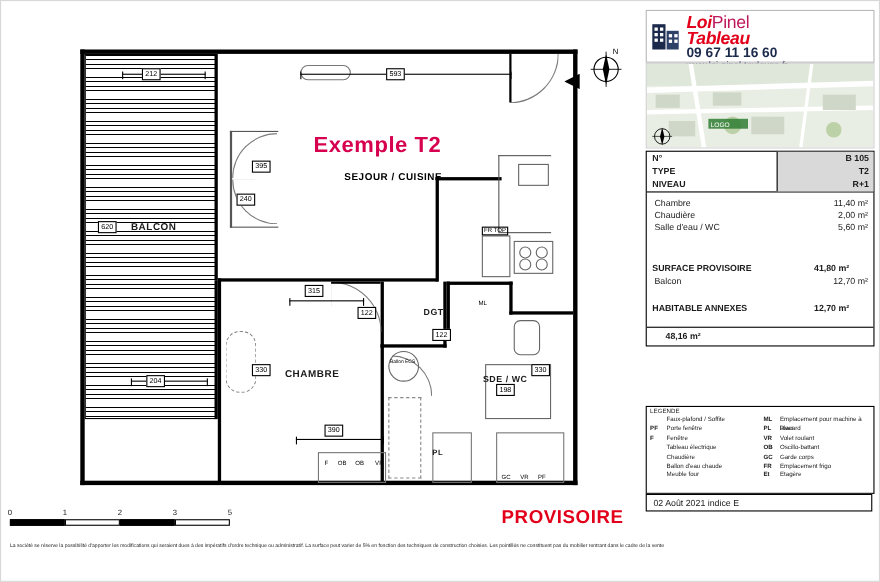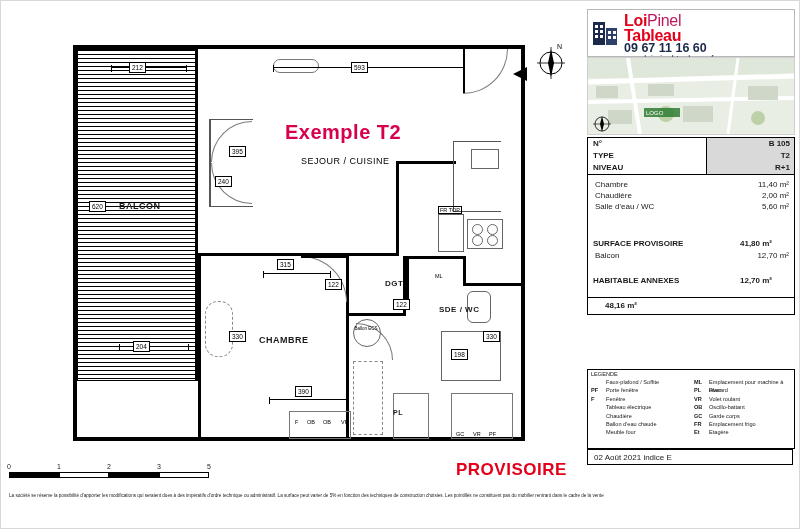--- a/index.html
+++ b/index.html
@@ -17,21 +17,21 @@
   .abs { position:absolute; }
   .wall { position:absolute; background:#000; }
   .thin { position:absolute; background:#555; }
   .lbl { position:absolute; font-size:7px; color:#000; white-space:nowrap; }
 
   
   #plan { position:absolute; left:0; top:0; width:580px; height:470px; }
 
   .room-name { position:absolute; font-size:9px; font-weight:bold; letter-spacing:.5px; }
   .title-main { position:absolute; font-size:20px; font-weight:bold; color:#d6004f; letter-spacing:.5px; }
-  .title-sub { position:absolute; font-size:9px; font-weight:normal; color:#000; letter-spacing:.5px; }
+  .title-sub { position:absolute; font-size:9px; font-weight:bold; color:#000; letter-spacing:.5px;margin-left:12px; }
 
   
   .balcon-hatch{
     position:absolute;
     background:repeating-linear-gradient(to bottom,#000 0px,#000 0.7px,#ffffff 0.7px,#ffffff 4px);
     border:1px solid #000;
   }
 
   
   .dimbar { position:absolute; height:0; border-top:1px solid #000; }
@@ -43,21 +43,21 @@
   .dimbox {
     position:absolute; border:1px solid #000; background:#fff;
     font-size:6.5px; line-height:9px; padding:0 2px; color:#000;
   }
 
   
   .door-arc { position:absolute; border:1px solid #7a7a7a; border-radius:100%; background:transparent; }
 
   
   #logo-box { position:absolute; left:586px; top:8px; width:206px; height:46px; border:1px solid #b8b8b8; background:#fff; }
-  .logo-red { color:#e2001a; font-weight:bold; }
+  .logo-red { color:#e2001a; font-weight:bold;font-style:italic; }
   .logo-dark { color:#be185d; font-weight:normal; }
   #logo-text1 { position:absolute; left:36px; top:2px; font-size:16px; letter-spacing:-0.3px;}
   #logo-text2 { position:absolute; left:36px; top:17px; font-size:16px; letter-spacing:-0.3px;}
   #logo-phone { position:absolute; left:36px; top:31px; font-size:12.5px; color:#1b2a4a; font-weight:bold; }
   #logo-site  { position:absolute; left:36px; top:44px; font-size:8.5px; color:#1b2a4a; }
   #logo-mark  { position:absolute; left:4px; top:6px; width:28px; height:30px; }
 
   #map-box { position:absolute; left:586px; top:56px; width:206px; height:76px; overflow:hidden; border:1px solid #cfcfcf; }
 
   #info-table { position:absolute; left:586px; top:136px; width:206px; border:1px solid #000; background:#fff; font-size:8px; }
@@ -166,21 +166,21 @@
     <div class="abs" style="left:204px; top:300px; width:26px; height:54px; border:1px dashed #888; border-radius:13px;"></div>
     <div class="abs" style="left:288px; top:410px; width:60px; height:26px; border:1px solid #777;"></div>
     <div class="abs" style="left:352px; top:360px; width:28px; height:72px; border:1px dashed #888;"></div>
     <div class="abs" style="left:392px; top:392px; width:34px; height:44px; border:1px solid #777;"></div>
     <div class="abs" style="left:450px; top:392px; width:60px; height:44px; border:1px solid #777;"></div>
 
     <div class="title-main" style="left:284px; top:120px;">Exemple T2</div>
     <div class="title-sub" style="left:300px; top:155px;">SEJOUR / CUISINE</div>
     <div class="room-name" style="left:258px; top:334px;">CHAMBRE</div>
     <div class="room-name" style="left:384px; top:278px; font-size:8px;">DGT</div>
-    <div class="room-name" style="left:438px; top:304px; font-size:8px;">SDE / WC</div>
+    <div class="room-name" style="left:438px; top:339px; font-size:8px;">SDE / WC</div>
     <div class="room-name" style="left:392px; top:408px; font-size:7px;">PL</div>
 
     <div class="lbl" style="left:294px; top:418px; font-size:5.5px;">F</div>
     <div class="lbl" style="left:306px; top:418px; font-size:5.5px;">OB</div>
     <div class="lbl" style="left:322px; top:418px; font-size:5.5px;">OB</div>
     <div class="lbl" style="left:340px; top:418px; font-size:5.5px;">VR</div>
     <div class="lbl" style="left:455px; top:430px; font-size:5.5px;">GC</div>
     <div class="lbl" style="left:472px; top:430px; font-size:5.5px;">VR</div>
     <div class="lbl" style="left:488px; top:430px; font-size:5.5px;">PF</div>
     <div class="lbl" style="left:434px; top:272px; font-size:5.5px;">ML</div>

